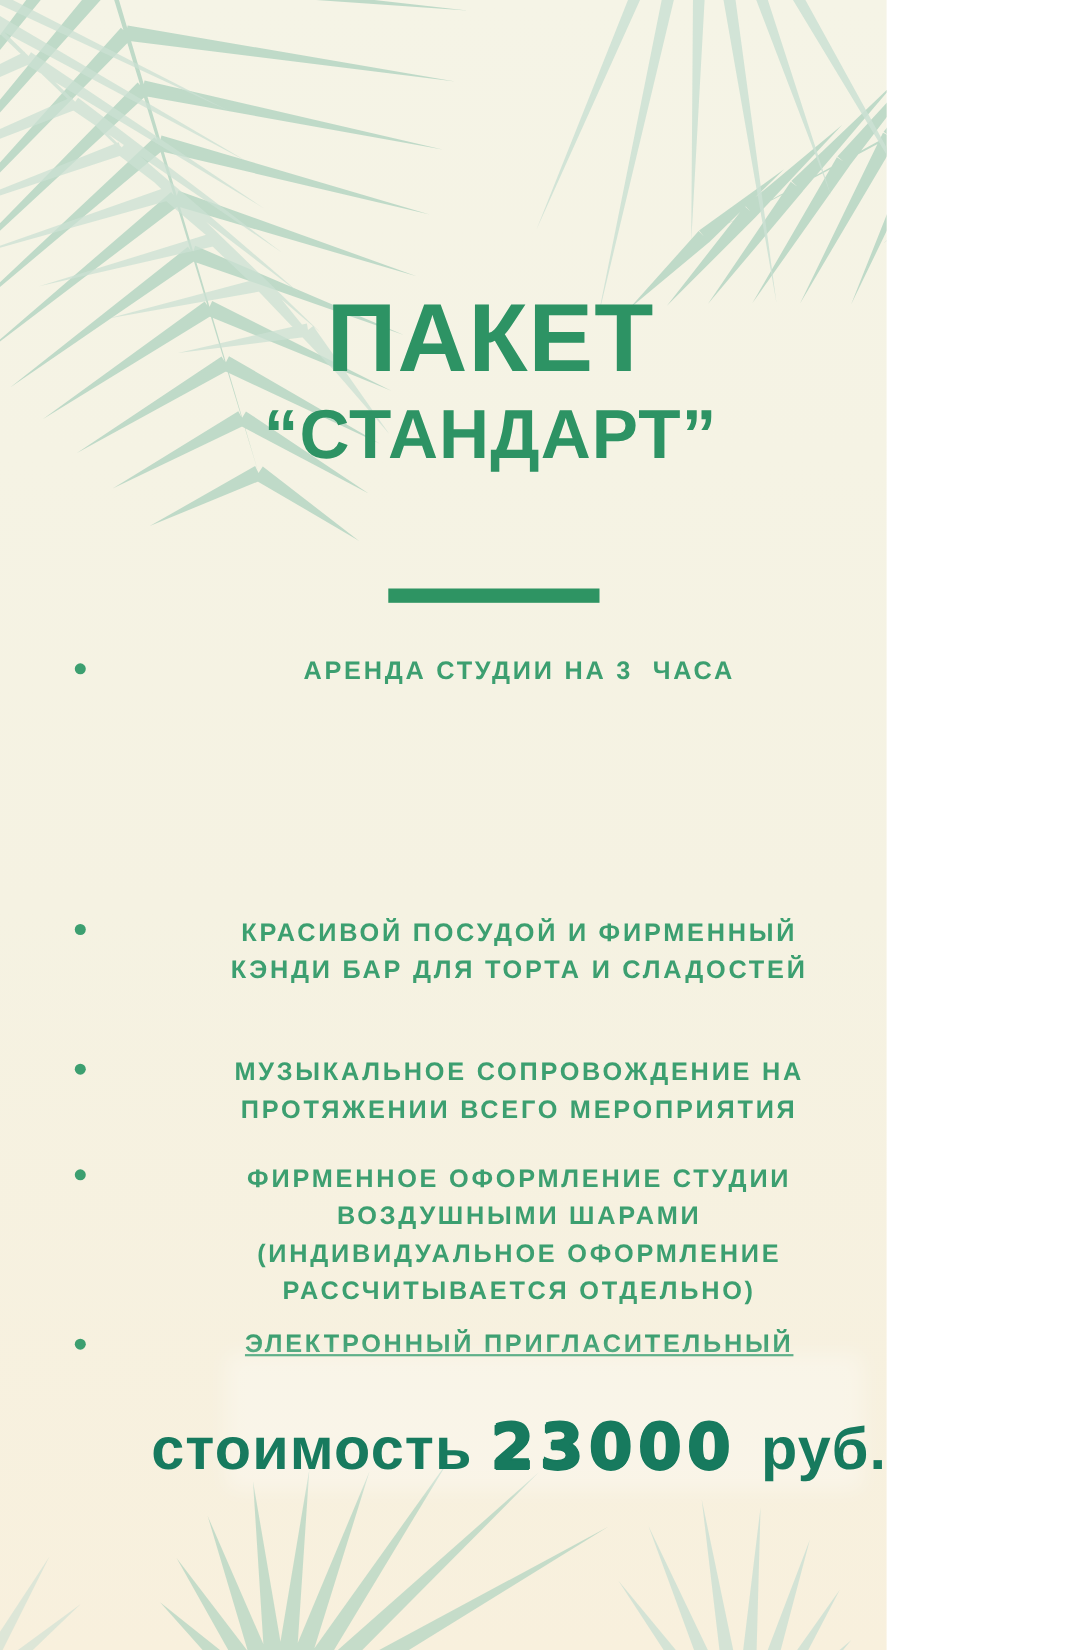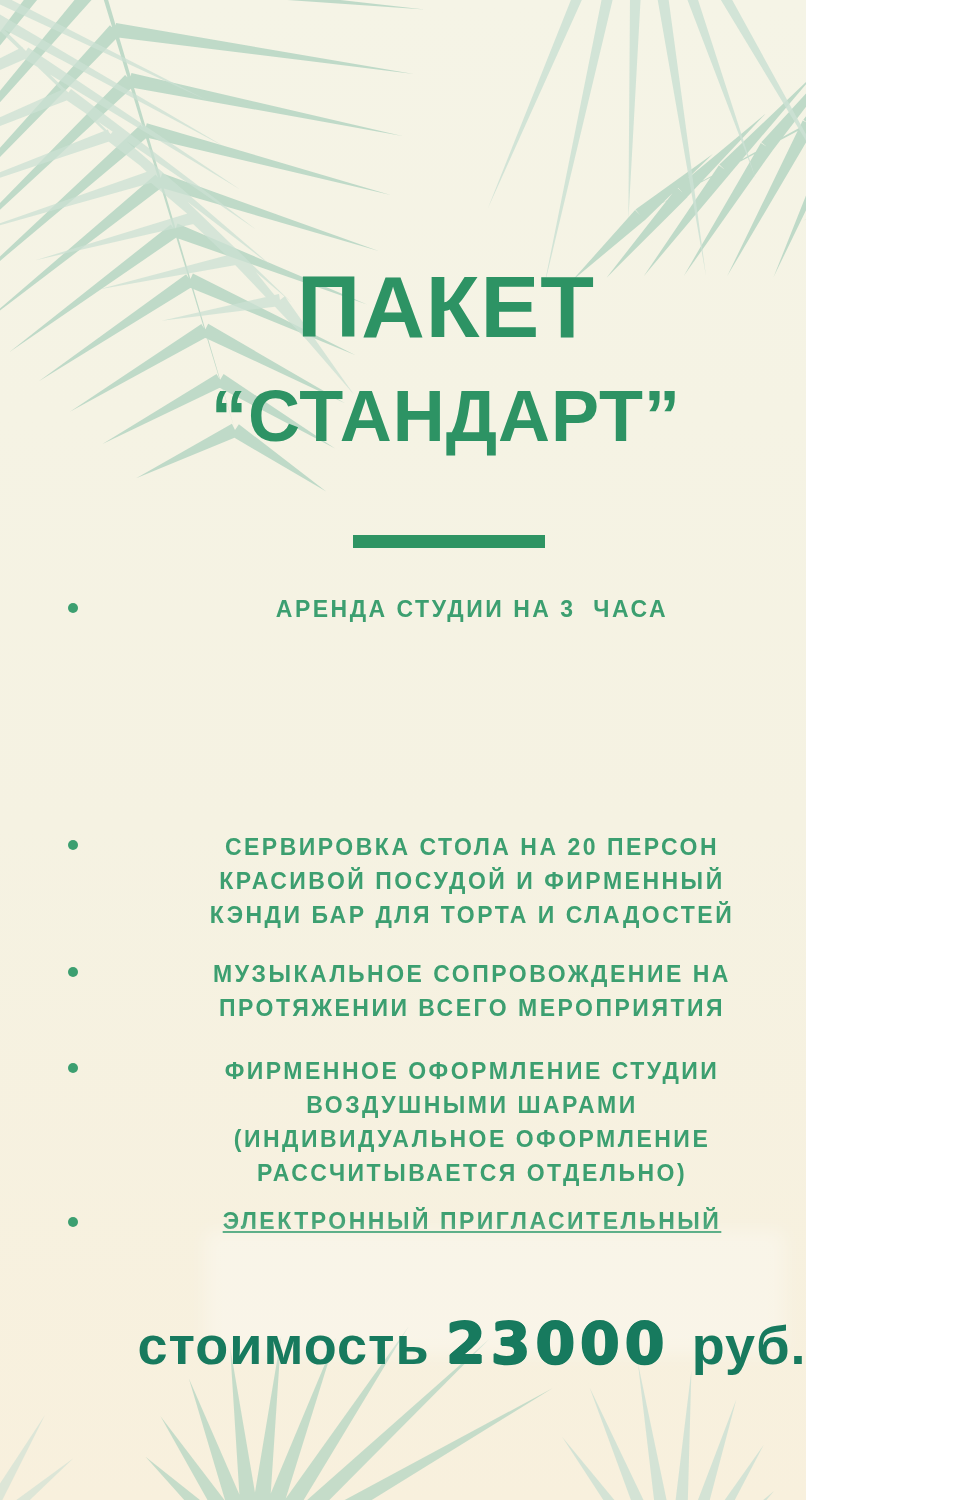--- a/index.html
+++ b/index.html
@@ -9,21 +9,21 @@
     background:linear-gradient(180deg,#f5f4e6 0%,#f5f2e2 55%,#f8f0dd 100%);
   }
   #leaves{position:absolute;left:0;top:0;z-index:0;}
   .content{position:absolute;left:0;top:0;width:100%;height:100%;z-index:1;}
 
   .title-line{
     position:absolute;left:0;width:892px;text-align:center;
     font-weight:bold;line-height:1;letter-spacing:1px;
   }
   .title-1{top:263px;font-size:88px;}
-  .title-2{top:380px;font-size:72px;}
+  .title-2{top:364px;font-size:63px;}
 
   .divider{position:absolute;left:353px;top:535px;width:192px;height:13px;}
 
   .item{position:absolute;left:60px;width:774px;padding-left:50px;box-sizing:border-box;}
   .item .lines{
     text-align:center;font-weight:bold;font-size:23px;line-height:34px;
     letter-spacing:2.5px;
   }
   .bullet{
     position:absolute;left:8px;top:9px;width:10px;height:10px;border-radius:50%;
@@ -34,21 +34,21 @@
   .i4{top:957px;} .i4 .bullet{top:10px;}
   .i5{top:1054px;}
   .i6{top:1204px;} .i6 .bullet{top:13px;}
 
   .artifact{
     position:absolute;left:205px;top:1230px;width:580px;height:125px;
     background:rgba(255,255,255,0.30);filter:blur(9px);border-radius:8px;
   }
 
   .price{
-    position:absolute;left:0;top:1283px;width:944px;text-align:center;white-space:nowrap;margin-top:28px;
+    position:absolute;left:0;top:1283px;width:944px;text-align:center;white-space:nowrap;
   }
   .price-label,.price-currency{
     display:inline-block;font-size:54px;font-weight:bold;letter-spacing:1px;
   }
   .price-amount{
     display:inline-block;font-family:"DejaVu Sans",sans-serif;font-size:57px;font-weight:bold;
     letter-spacing:5px;margin:0 18px 0 12px;
     text-shadow:1px 0 0 currentColor,-1px 0 0 currentColor,0 1px 0 currentColor,0 -1px 0 currentColor;
   }
 </style>
@@ -79,21 +79,20 @@
       <span class="bullet" style="background: rgb(60, 159, 112);"></span>
       <div class="lines" style="color: rgb(60, 159, 112);">
         <div>АРЕНДА СТУДИИ НА 3&nbsp; ЧАСА</div>
       </div>
     </div>
 
 
     <div class="item i3">
       <span class="bullet" style="background: rgb(60, 159, 112);"></span>
       <div class="lines" style="color: rgb(60, 159, 112);">
-        <div>СЕРВИРОВКА СТОЛА НА 20 ПЕРСОН</div>
         <div>КРАСИВОЙ ПОСУДОЙ И ФИРМЕННЫЙ</div>
         <div>КЭНДИ БАР ДЛЯ ТОРТА И СЛАДОСТЕЙ</div>
       </div>
     </div>
 
     <div class="item i4">
       <span class="bullet" style="background: rgb(60, 159, 112);"></span>
       <div class="lines" style="color: rgb(60, 159, 112);">
         <div>МУЗЫКАЛЬНОЕ СОПРОВОЖДЕНИЕ НА</div>
         <div>ПРОТЯЖЕНИИ ВСЕГО МЕРОПРИЯТИЯ</div>

